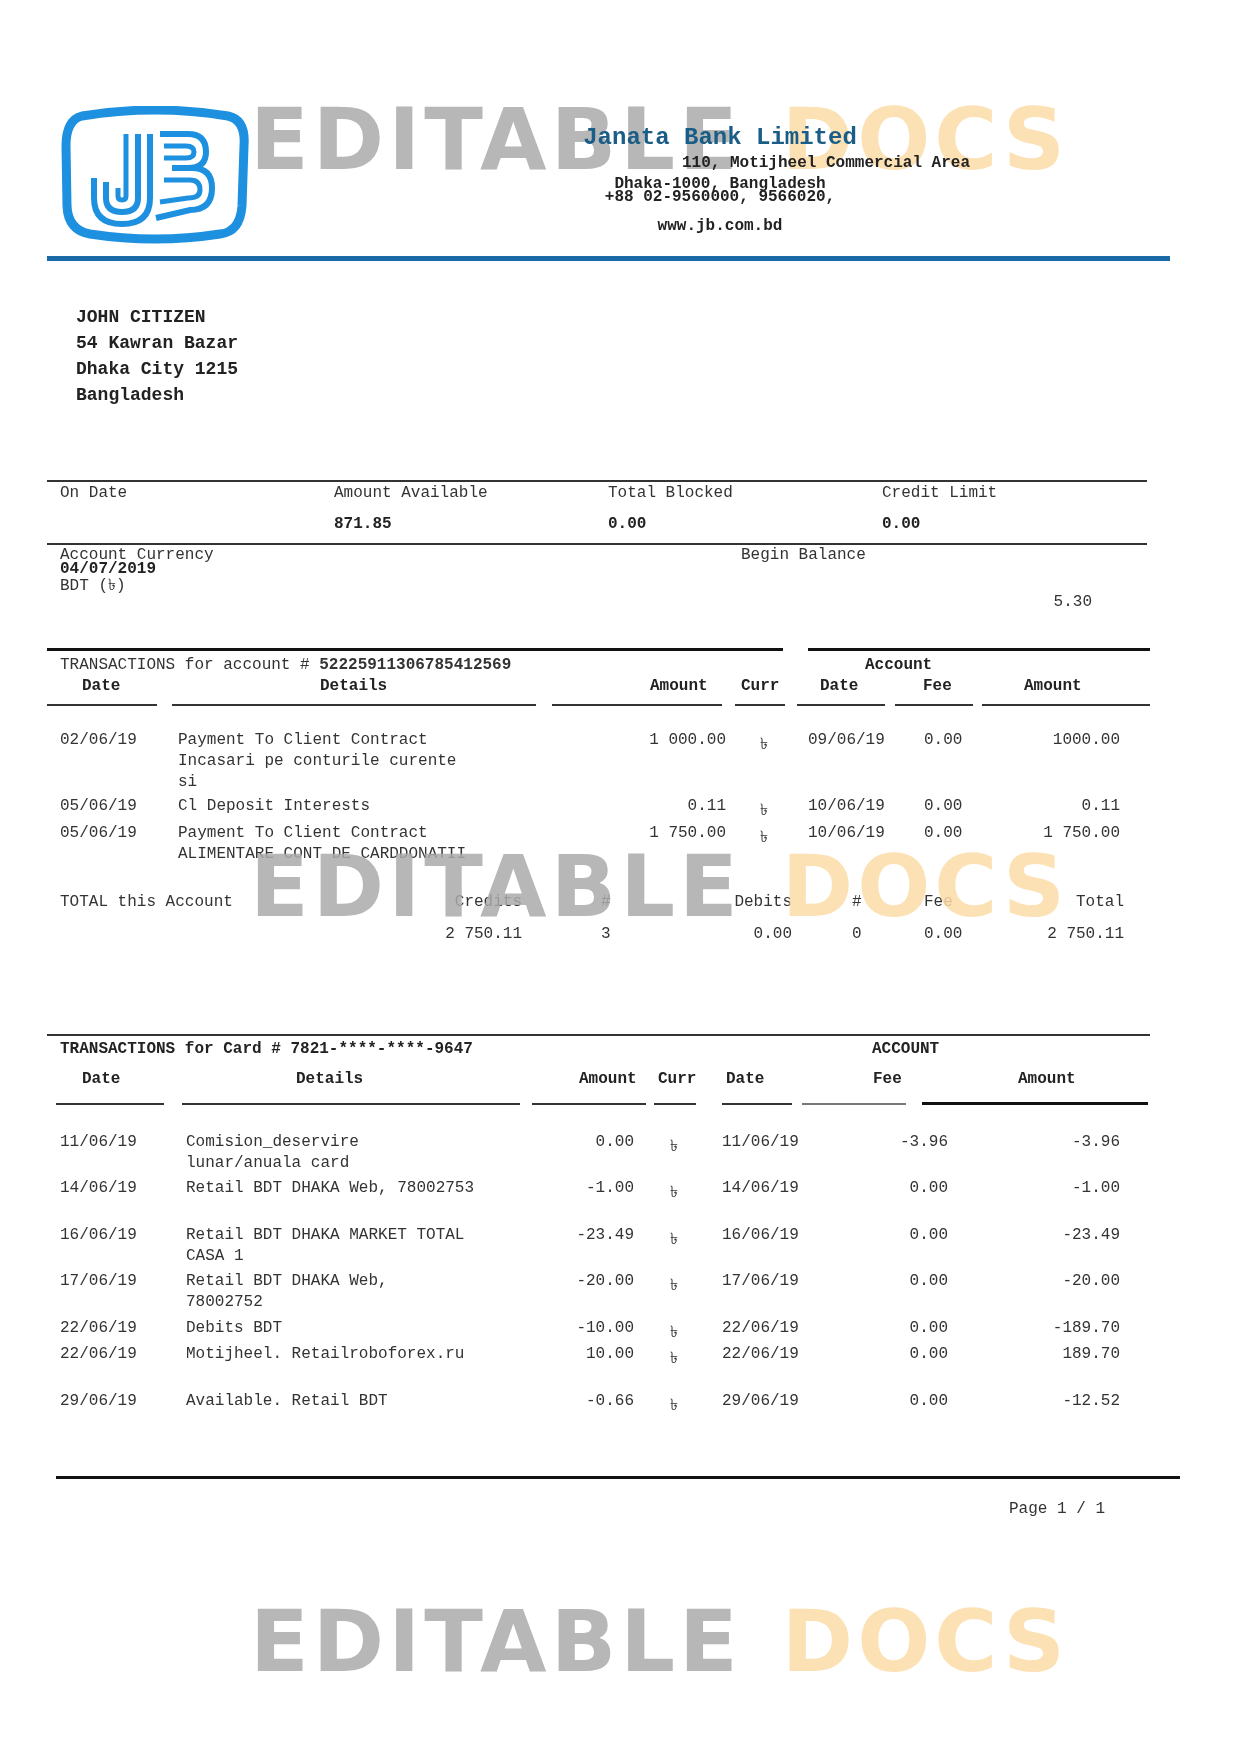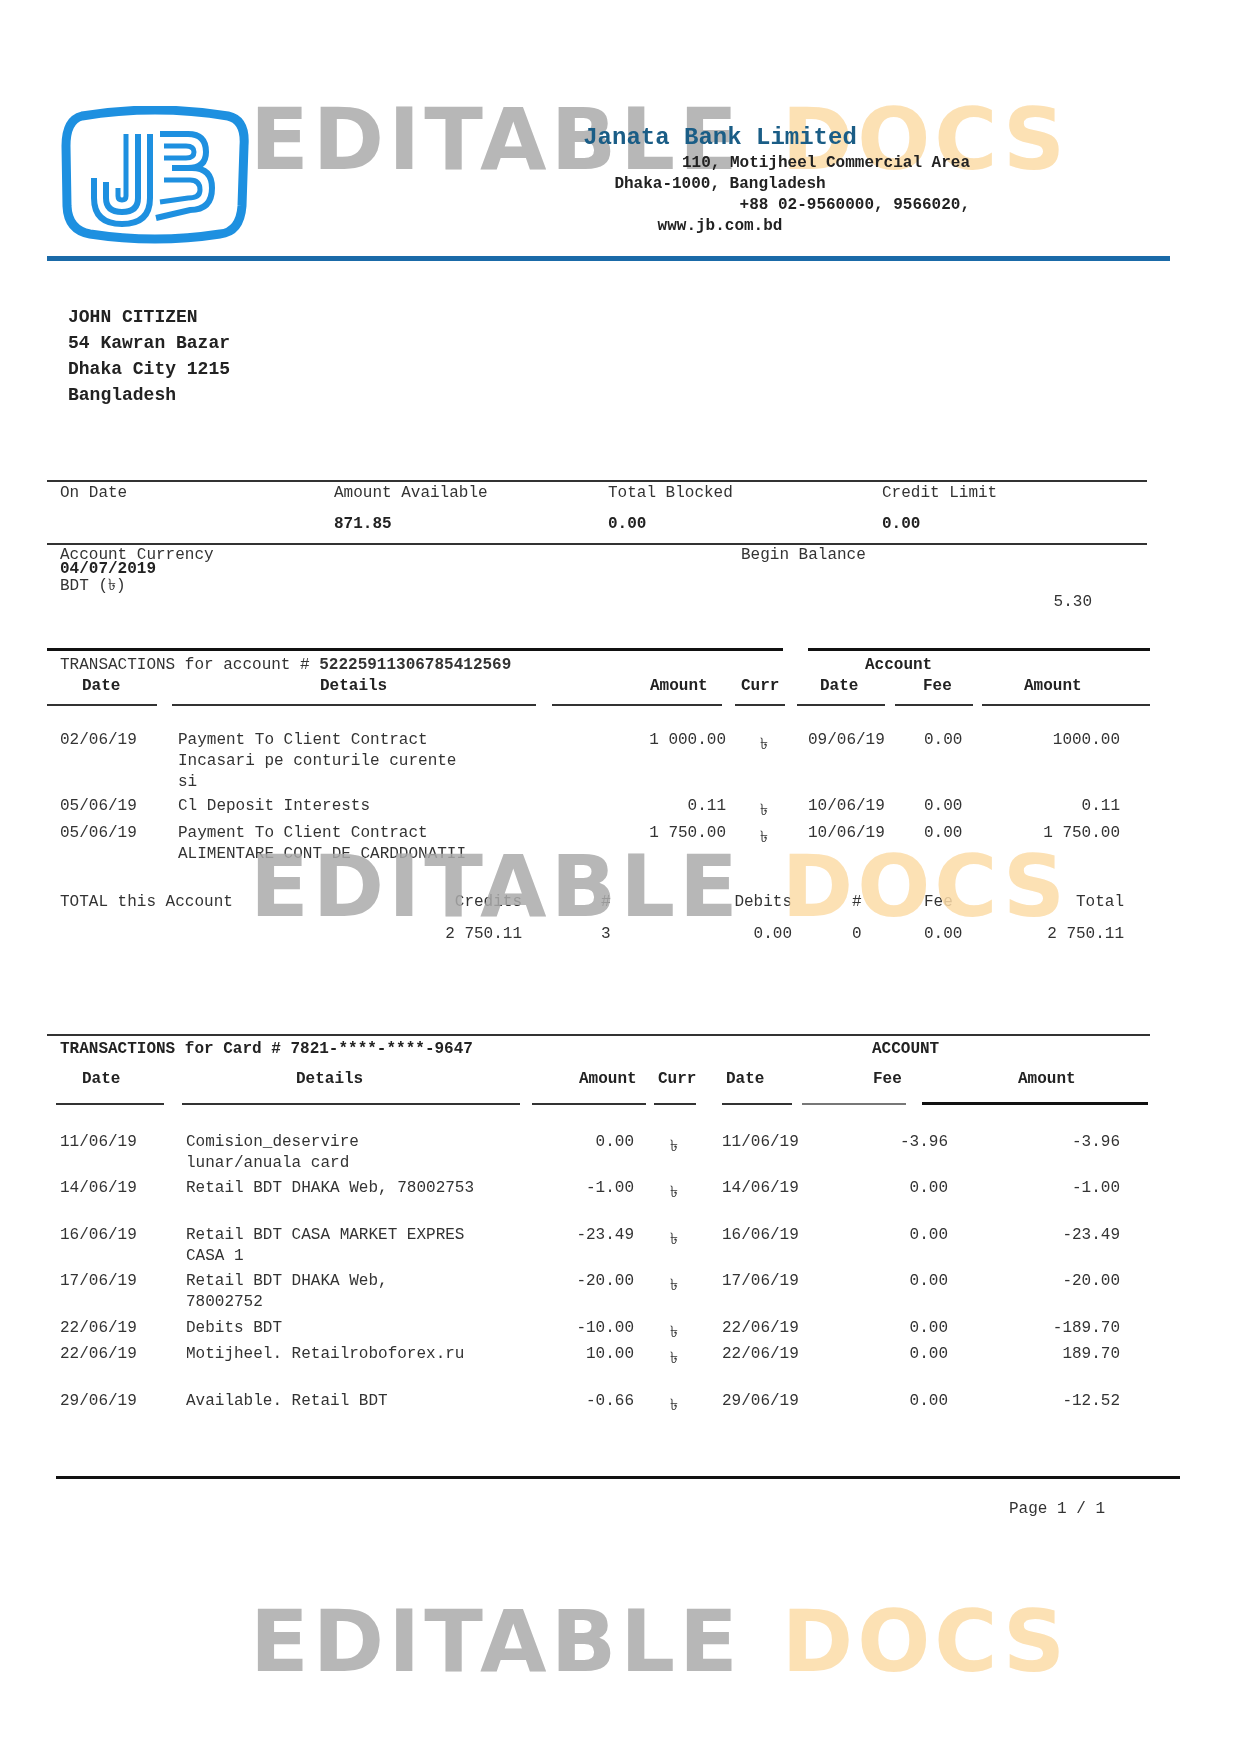--- a/index.html
+++ b/index.html
@@ -9,21 +9,21 @@
     
     .wm { position: absolute; left: 250px; font-family: "DejaVu Sans", "Liberation Sans", sans-serif; font-weight: bold; font-size: 86px; letter-spacing: 4px; line-height: 1; white-space: nowrap; opacity: 0.85; z-index: 5; pointer-events: none; }
     .wm .g { color: #ababab; }
     .wm .o { color: #fcdca8; margin-left: 40px; }
 
     
     .bank-name { position: absolute; left: 470px; width: 500px; top: 124px; text-align: center; font-size: 24px; font-weight: bold; color: #1a5d86; font-family: "Liberation Mono", monospace; z-index: 6; }
     .bank-line { position: absolute; left: 470px; width: 500px; text-align: center; font-size: 16px; font-weight: bold; color: #222; z-index: 6; }
     .header-rule { position: absolute; left: 47px; top: 256px; width: 1123px; height: 5px; background: #1a6aa8; }
 
-    .addr { position: absolute; left: 68px; font-size: 18px; font-weight: bold; }
+    .addr { position: absolute; left: 76px; font-size: 18px; font-weight: bold; }
 
     .rule { position: absolute; height: 2px; background: #333; }
     .rule.thick { height: 3px; background: #111; }
 
     .lbl { position: absolute; font-size: 16px; color: #333; }
     .val { position: absolute; font-size: 16px; font-weight: bold; }
     .cell { position: absolute; font-size: 16px; color: #333; white-space: nowrap; }
     .r { text-align: right; }
     .hdr { position: absolute; font-size: 16px; font-weight: bold; white-space: nowrap; }
   </style>
@@ -45,21 +45,21 @@
     <path d="M100 28 L128 28 Q146 28 146 46 Q146 62 128 62 L112 62" fill="none" stroke="#1e90e0" stroke-width="6"></path>
     <path d="M112 62 L132 62 Q152 62 152 82 Q152 104 130 104 L96 112" fill="none" stroke="#1e90e0" stroke-width="6"></path>
     <path d="M104 40 L126 40 Q134 40 134 46 Q134 52 126 52 L104 52" fill="none" stroke="#1e90e0" stroke-width="5"></path>
     <path d="M104 74 L130 74 Q140 74 140 84 Q140 92 128 92 L100 96" fill="none" stroke="#1e90e0" stroke-width="5"></path>
   </svg>
 </div>
 
 <div class="bank-name">Janata Bank Limited</div>
 <div class="bank-line" style="top:154px;text-align:right;">110, Motijheel Commercial Area</div>
 <div class="bank-line" style="top:175px;">Dhaka-1000, Bangladesh</div>
-<div class="bank-line" style="top:196px;text-align:right;">+88 02-9560000, 9566020,</div>
+<div class="bank-line" style="top:188px;">+88 02-9560000, 9566020,</div>
 <div class="bank-line" style="top:217px;">www.jb.com.bd</div>
 <div class="header-rule"></div>
 
 <div class="addr" style="top:307px;">JOHN CITIZEN</div>
 <div class="addr" style="top:333px;">54 Kawran Bazar</div>
 <div class="addr" style="top:359px;">Dhaka City 1215</div>
 <div class="addr" style="top:385px;">Bangladesh</div>
 
 <div class="rule" style="left:47px; top:480px; width:1100px;"></div>
 <div class="lbl" style="left:60px; top:484px;">On Date</div>
@@ -182,21 +182,21 @@
   <div class="cell" style="left:186px; top:1179px;">Retail BDT DHAKA Web, 78002753</div>
   <div class="cell r" style="left:520px; width:114px; top:1179px;">-1.00</div>
   <div class="cell" style="left:670px; top:1179px;">৳</div>
   <div class="cell" style="left:722px; top:1179px;">14/06/19</div>
   <div class="cell r" style="left:820px; width:128px; top:1179px;">0.00</div>
   <div class="cell r" style="left:990px; width:130px; top:1179px;">-1.00</div>
 </div>
 
 <div>
   <div class="cell" style="left:60px; top:1226px;">16/06/19</div>
-  <div class="cell" style="left:186px; top:1226px;">Retail BDT CASA MARKET EXPRES</div>
+  <div class="cell" style="left:186px; top:1226px;">Retail BDT DHAKA MARKET TOTAL</div>
   <div class="cell" style="left:186px; top:1247px;">CASA 1</div>
   <div class="cell r" style="left:520px; width:114px; top:1226px;">-23.49</div>
   <div class="cell" style="left:670px; top:1226px;">৳</div>
   <div class="cell" style="left:722px; top:1226px;">16/06/19</div>
   <div class="cell r" style="left:820px; width:128px; top:1226px;">0.00</div>
   <div class="cell r" style="left:990px; width:130px; top:1226px;">-23.49</div>
 </div>
 
 <div>
   <div class="cell" style="left:60px; top:1272px;">17/06/19</div>

